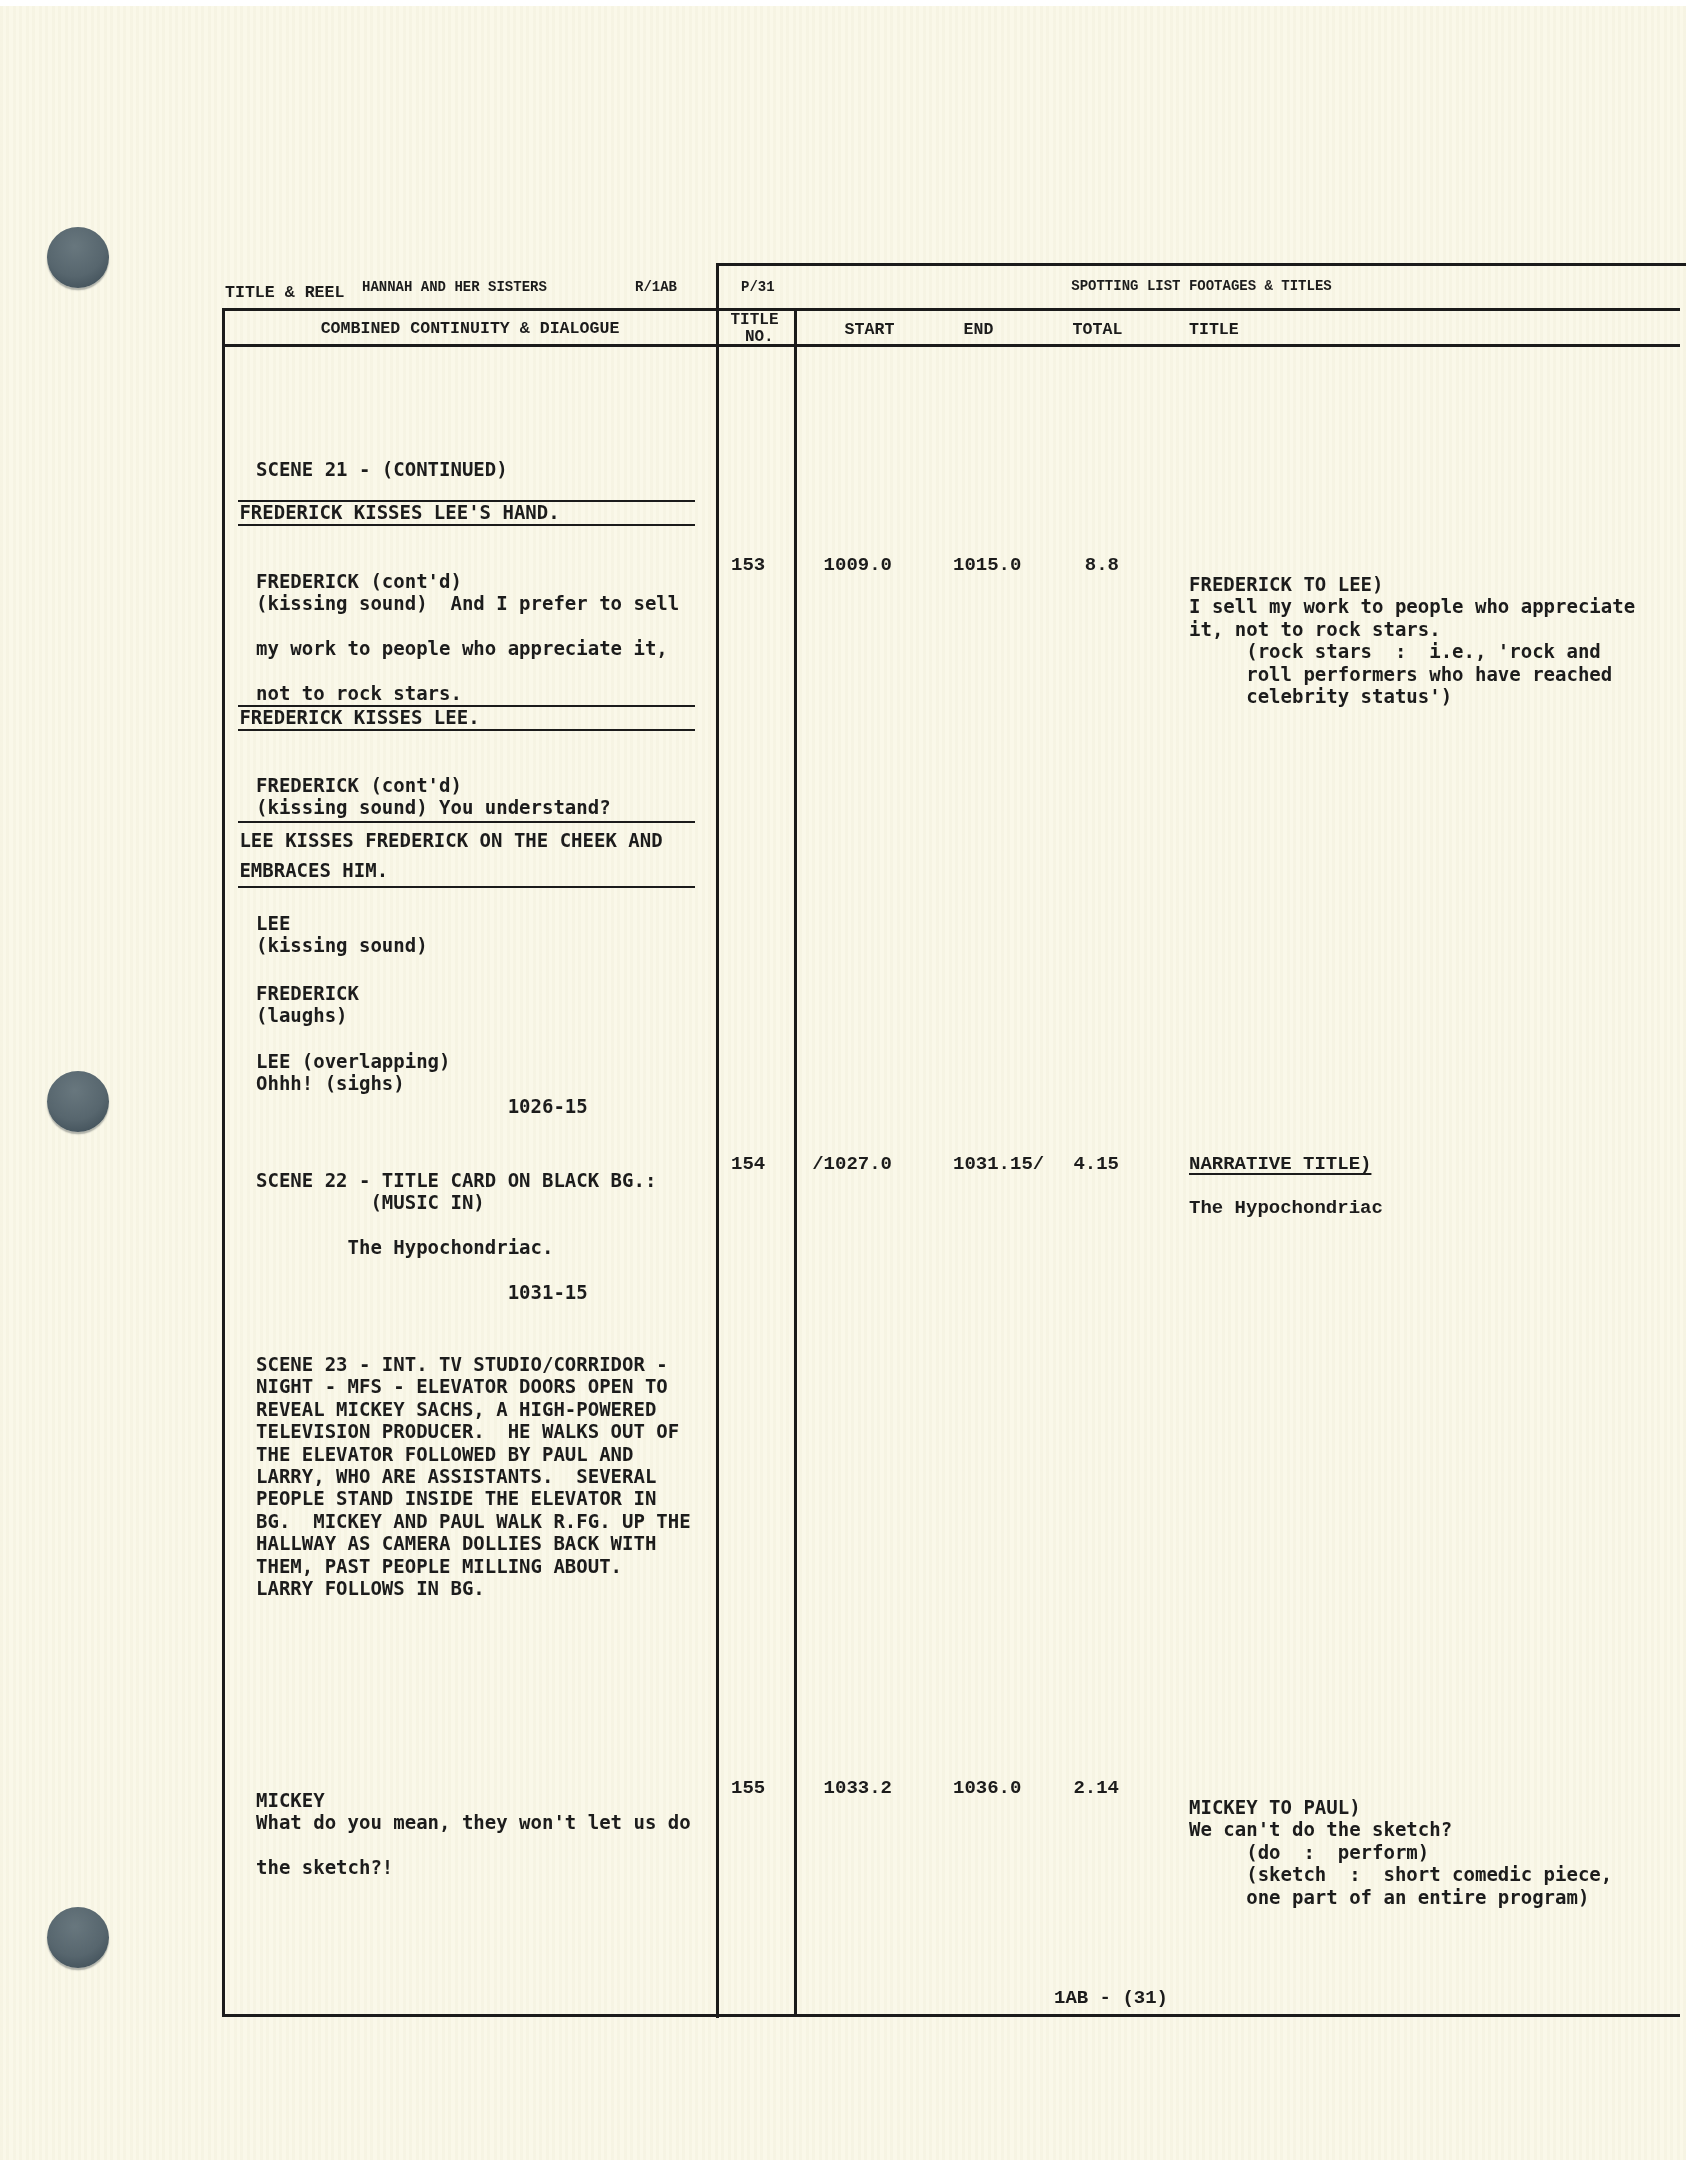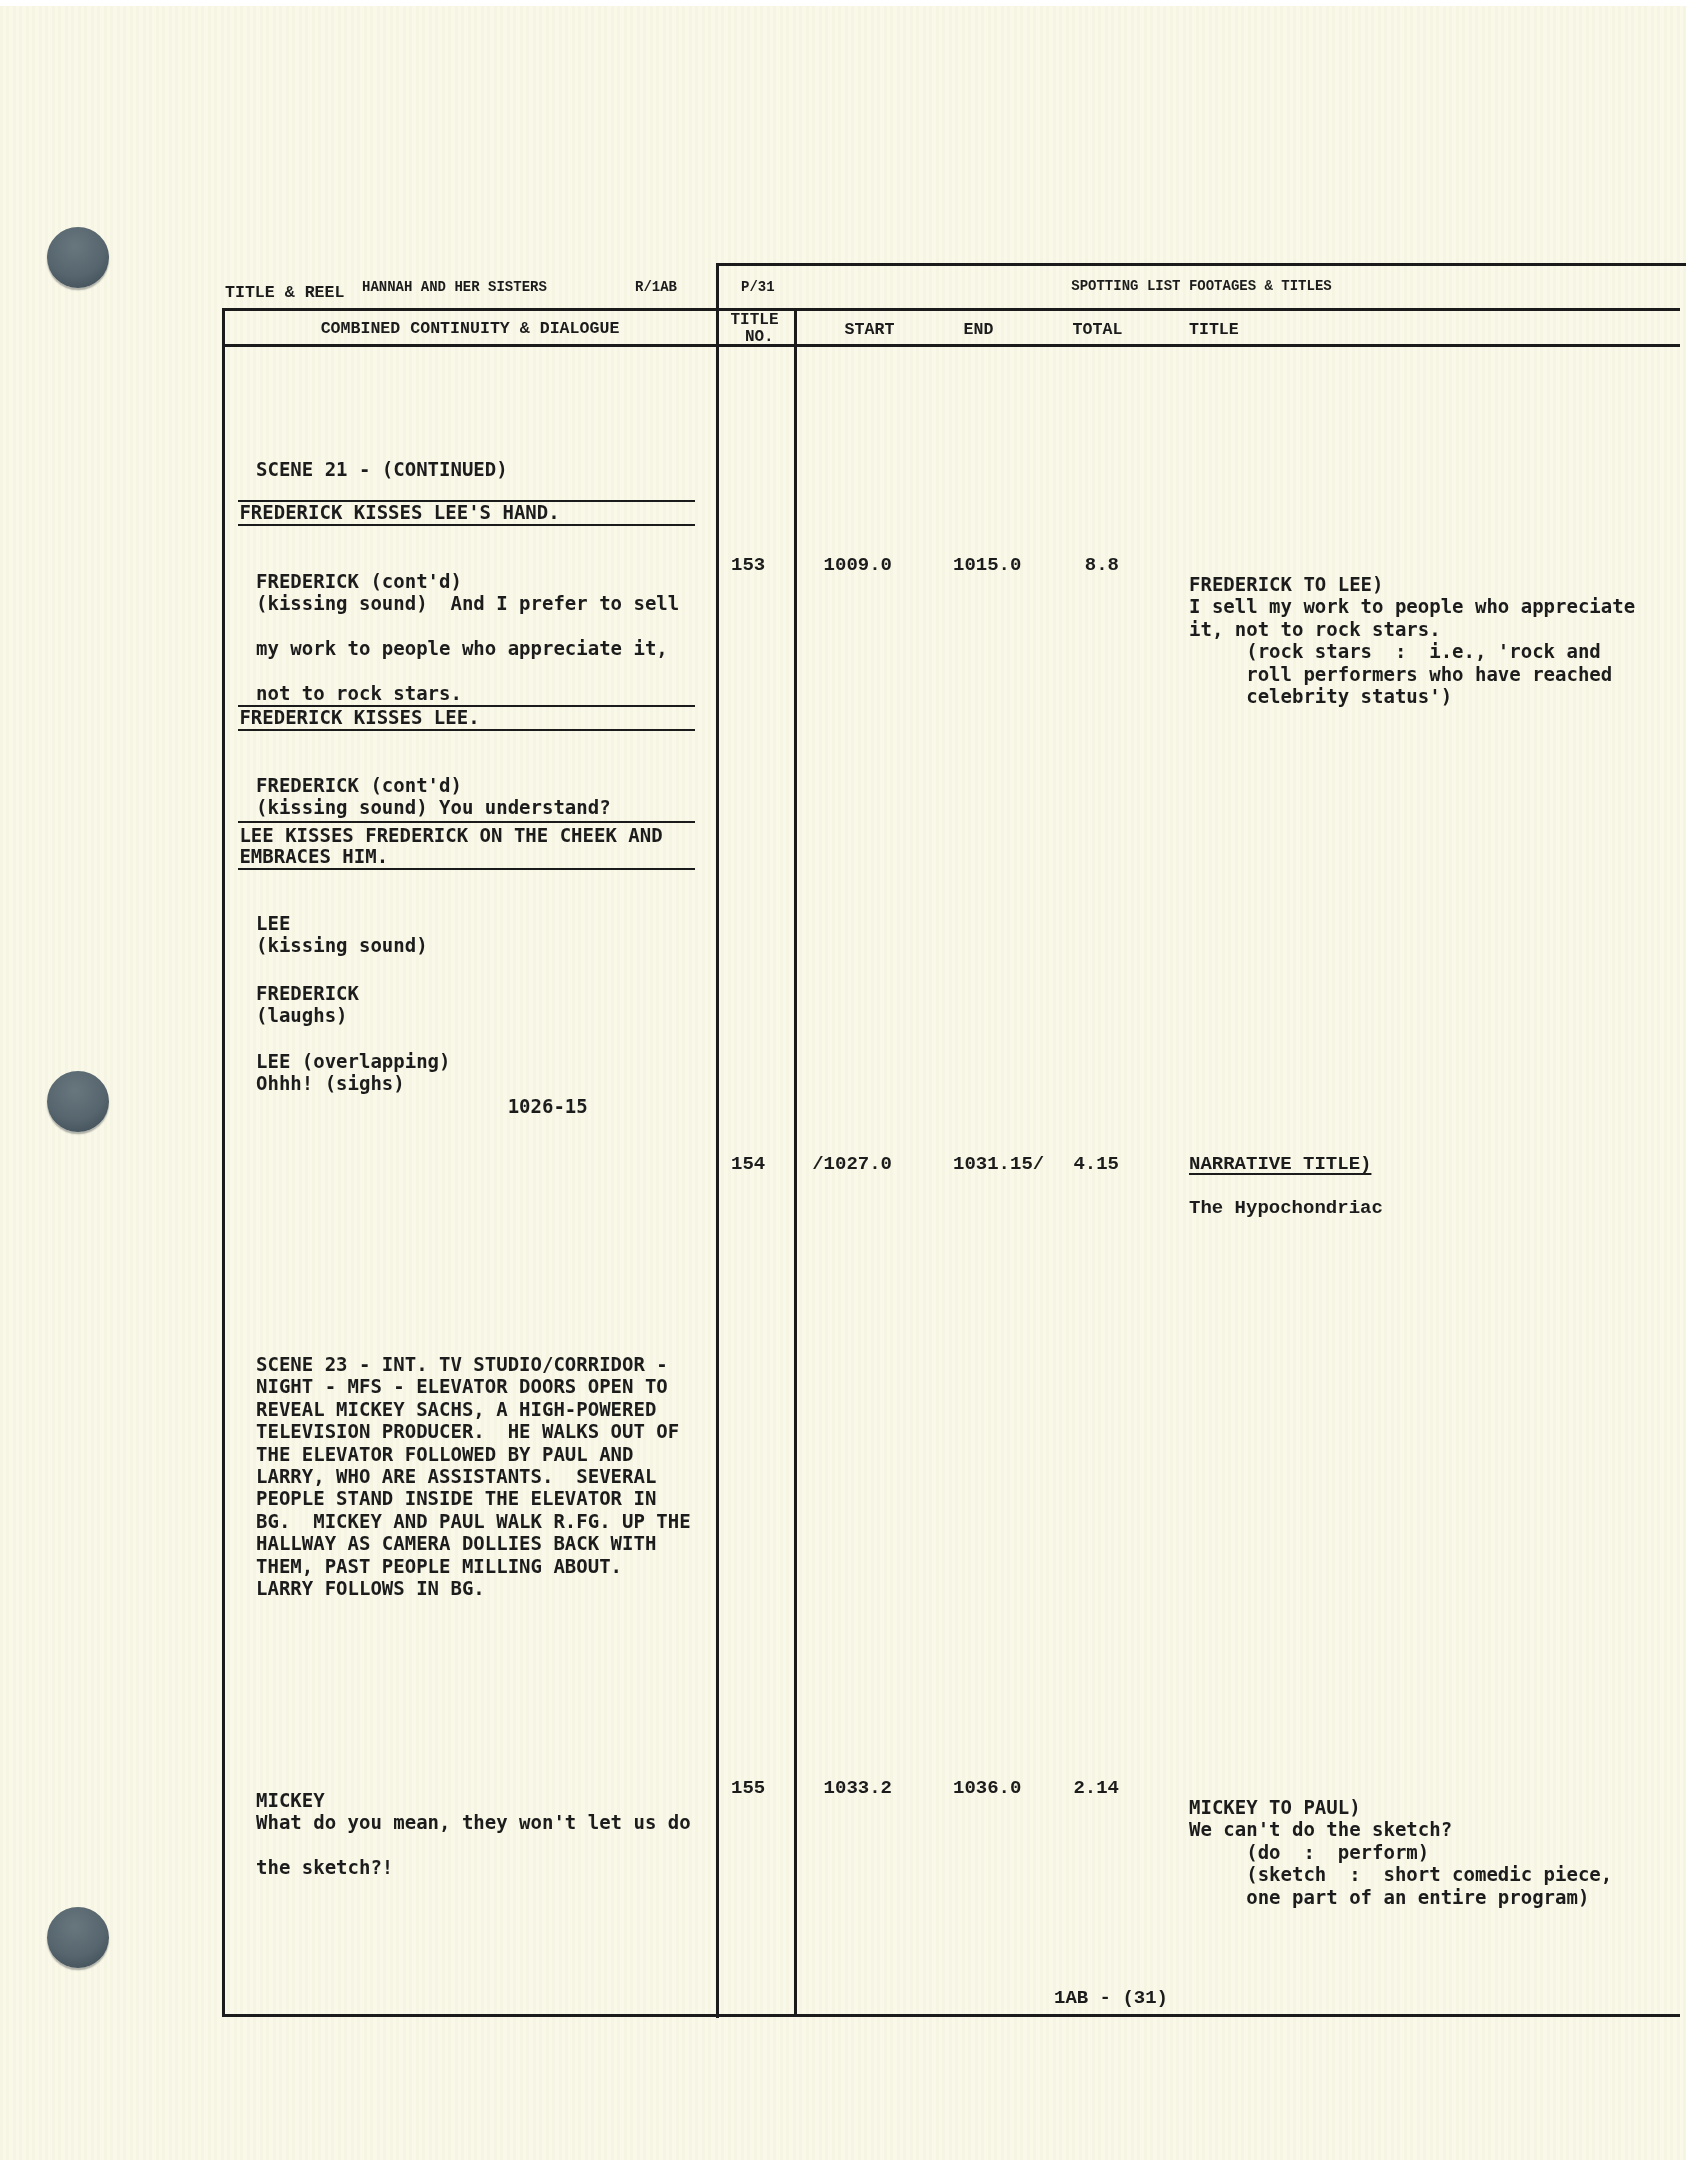--- a/index.html
+++ b/index.html
@@ -21,21 +21,21 @@
   }
   .line{position:absolute;background:#1b1b1b;}
   .t{position:absolute;white-space:pre;margin:0;font-weight:700;}
   .fs23{font-size:16.6px;line-height:19px;}
   .fs27{font-size:14px;line-height:21.7px;}
   .body-t{font-size:19px;line-height:22.4px;}
   .ctr{text-align:center;}
   .blk{position:absolute;left:240px;white-space:pre;margin:16px;font-weight:700;font-size:19px;line-height:22.4px;}
   .action{
     position:absolute;left:238px;width:456px;margin:0;white-space:pre;
-    font-weight:700;font-size:19px;line-height:21px;
+    font-weight:700;font-size:19px;line-height:30px;
     border-top:2.9px solid #1b1b1b;border-bottom:2.9px solid #1b1b1b;
     padding:2.2px 0 0.7px 1.4px;
   }
   .action.one{line-height:19px;padding-top:1px;padding-bottom:2.2px;}
   .num{position:absolute;white-space:pre;font-weight:700;font-size:19px;line-height:22.4px;}
   .no{left:731px;width:51px;}
   .start{left:798px;width:94px;text-align:right;}
   .end{left:953px;}
   .total{left:1040px;width:79px;text-align:right;}
   .ttl{left:1189px;}
@@ -88,20 +88,26 @@
 (kissing sound) You understand?</pre>
   <pre class="action" style="top:821px;">LEE KISSES FREDERICK ON THE CHEEK AND
 EMBRACES HIM.</pre>
   <pre class="blk" style="top:896px;">LEE
 (kissing sound)</pre>
   <pre class="blk" style="top:966px;">FREDERICK
 (laughs)</pre>
   <pre class="blk" style="top:1034px;">LEE (overlapping)
 Ohhh! (sighs)
                       1026-15</pre>
+  <pre class="blk" style="top:1153px;">SCENE 22 - TITLE CARD ON BLACK BG.:
+          (MUSIC IN)
+
+        The Hypochondriac.
+
+                      1031-15</pre>
   <pre class="blk" style="top:1337px;">SCENE 23 - INT. TV STUDIO/CORRIDOR -
 NIGHT - MFS - ELEVATOR DOORS OPEN TO
 REVEAL MICKEY SACHS, A HIGH-POWERED
 TELEVISION PRODUCER.  HE WALKS OUT OF
 THE ELEVATOR FOLLOWED BY PAUL AND
 LARRY, WHO ARE ASSISTANTS.  SEVERAL
 PEOPLE STAND INSIDE THE ELEVATOR IN
 BG.  MICKEY AND PAUL WALK R.FG. UP THE
 HALLWAY AS CAMERA DOLLIES BACK WITH
 THEM, PAST PEOPLE MILLING ABOUT.

